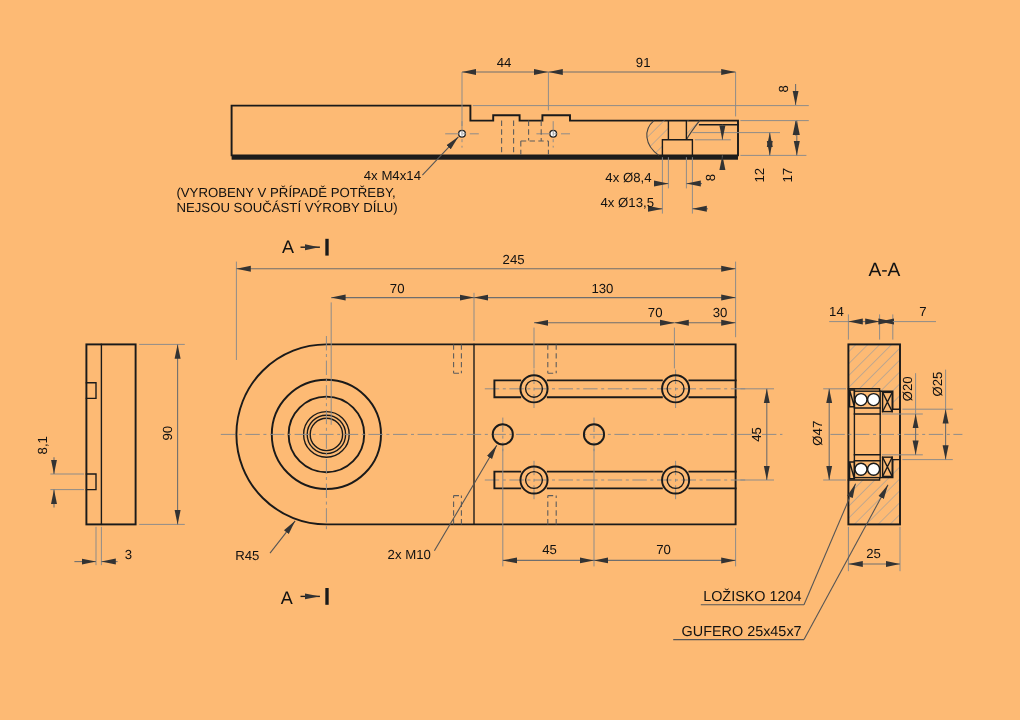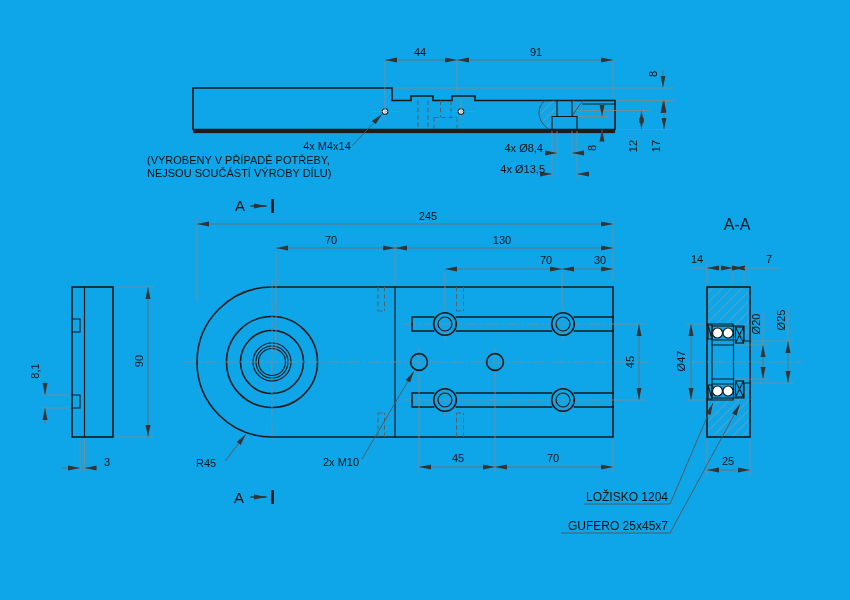--- a/index.html
+++ b/index.html
@@ -1,16 +1,16 @@
 <!DOCTYPE html>
 <html><head>
 <meta charset="utf-8">
 <style>
   html,body{margin:0;padding:0;background:#fff;}
-  .page{width:850px;height:600px;background:#0ea5e9;position:relative;overflow:hidden;}
+  .page{width:850px;height:600px;background:#fdba74;position:relative;overflow:hidden;}
   svg{display:block;}
   text{font-family:"Liberation Sans","DejaVu Sans",sans-serif;fill:#111;}
   .dimtxt{font-size:11px;}
   .lbltxt{font-size:11px;}
   .bigtxt{font-size:16px;}
   .marktxt{font-size:15px;}
   .callout{font-size:12px;}
   .outline{stroke:#1a1a1a;stroke-width:1.6;fill:none;stroke-linecap:square;}
   .outline2{stroke:#1a1a1a;stroke-width:1.15;fill:none;stroke-linecap:square;}
   .dimln{stroke:#6e6e6e;stroke-width:0.9;fill:none;}

